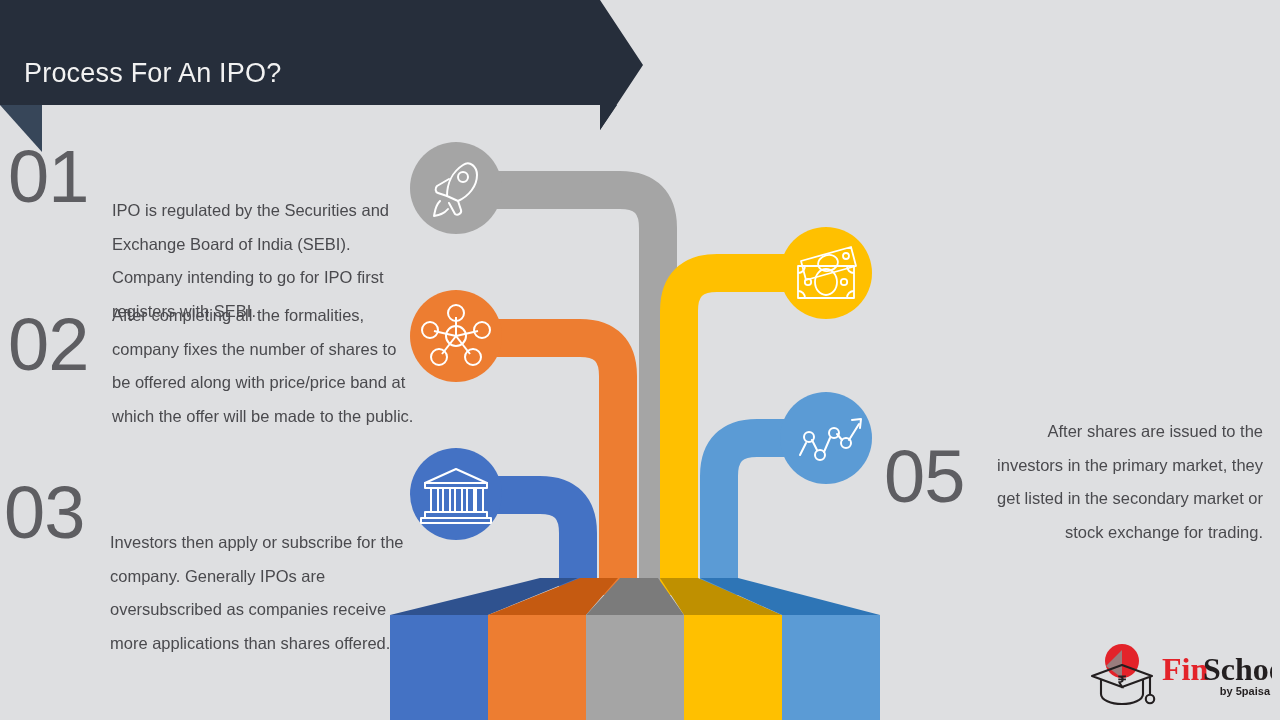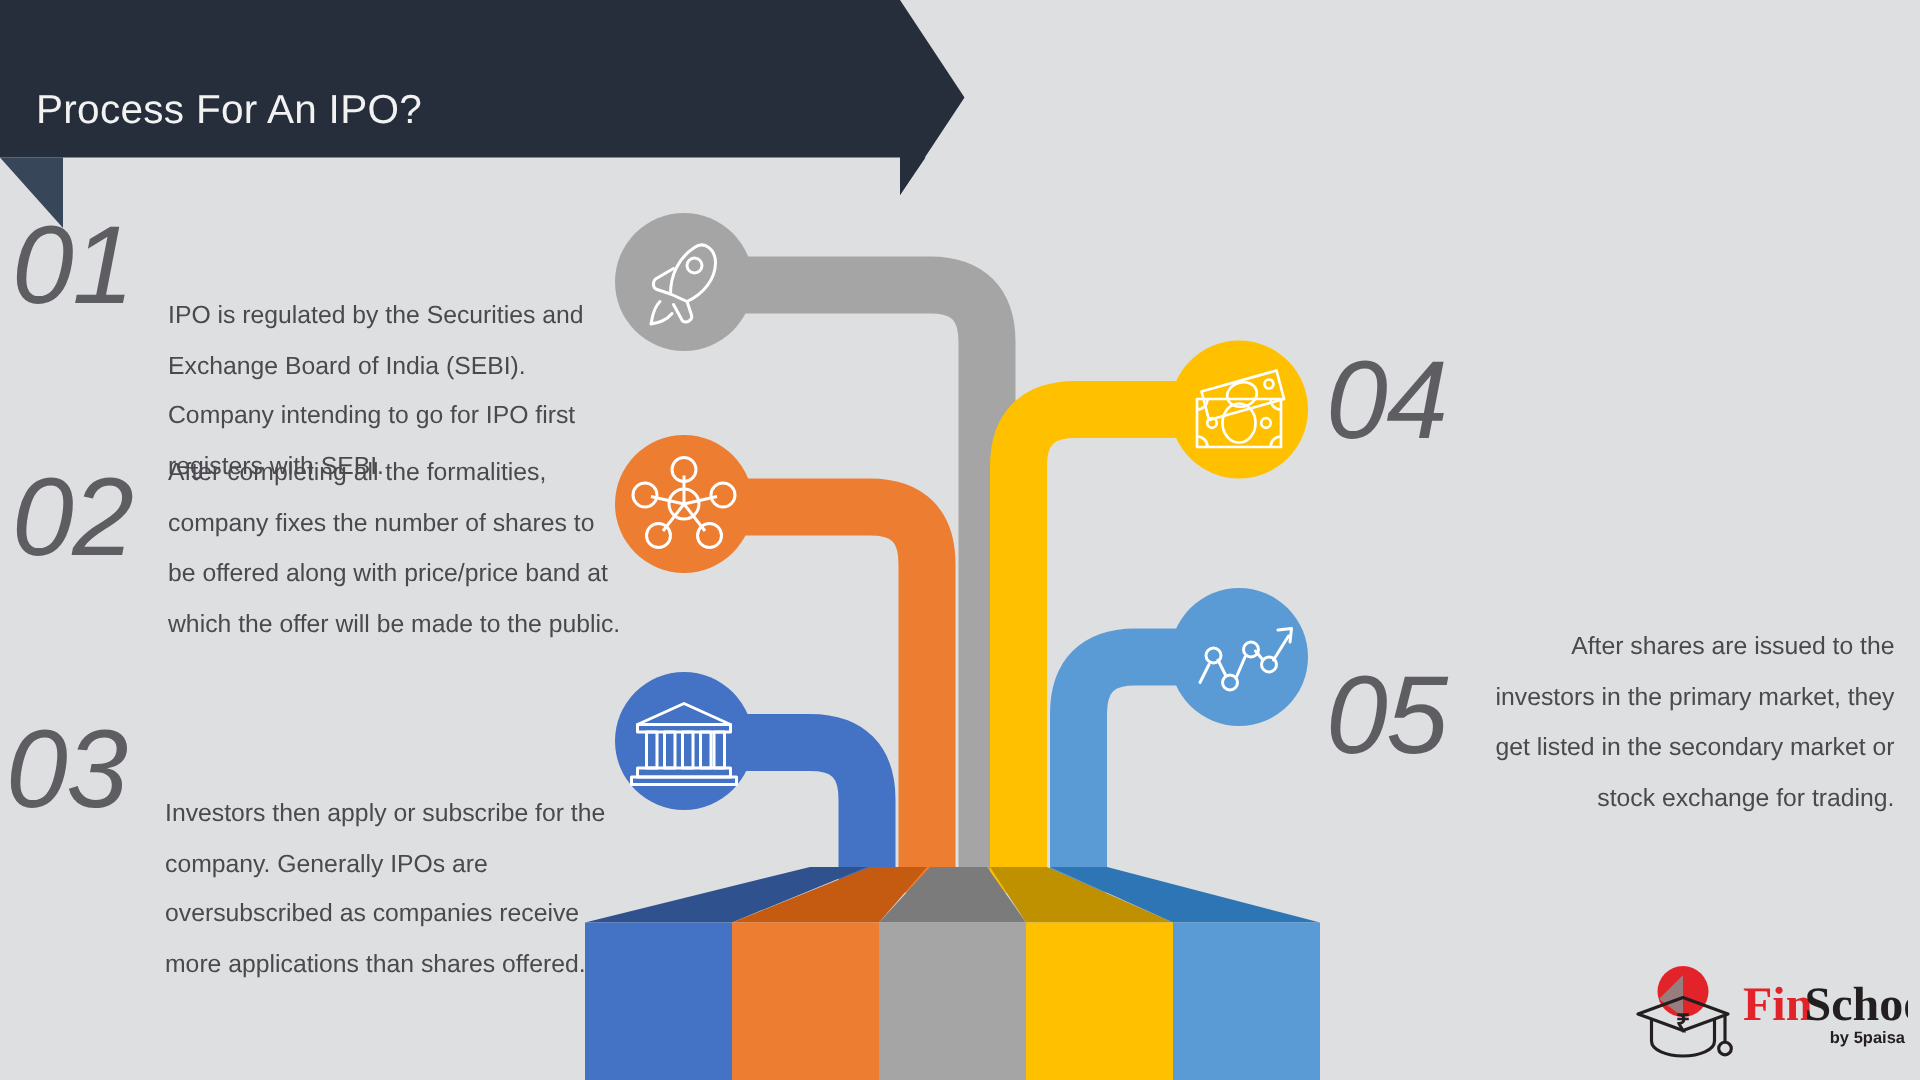--- a/index.html
+++ b/index.html
@@ -16,21 +16,21 @@
   .header-title{
     position:absolute;left:24px;top:30px;
     font-size:27px;font-weight:400;color:#F2F2F2;
     letter-spacing:.2px;white-space:nowrap;margin-top:28px;
   }
 
   
   .step-num{
     position:absolute;
     font-size:74px;font-weight:300;color:#5E5E62;
-    line-height:1;letter-spacing:-1px;white-space:nowrap;font-style:italic;
+    line-height:1;letter-spacing:-1px;white-space:nowrap;
   }
   .num01{left:8px;top:140px;}
   .num02{left:8px;top:308px;}
   .num03{left:4px;top:476px;text-align:right;}
   .num04{left:884px;top:230px;}
   .num05{left:884px;top:408px;margin-top:32px;}
 
   
   .step-text{
     position:absolute;
@@ -171,21 +171,20 @@
 
   <div class="step-num num01">01</div>
   <div class="step-text txt01">IPO is regulated by the Securities and Exchange Board of India (SEBI). Company intending to go for IPO first registers with SEBI.</div>
 
   <div class="step-num num02">02</div>
   <div class="step-text txt02">After completing all the formalities, company fixes the number of shares to be offered along with price/price band at which the offer will be made to the public.</div>
 
   <div class="step-num num03">03</div>
   <div class="step-text txt03">Investors then apply or subscribe for the company. Generally IPOs are oversubscribed as companies receive more applications than shares offered.</div>
 
-  <div class="step-num num04">04</div>
 
   <div class="step-num num05">05</div>
   <div class="step-text txt05">After shares are issued to the investors in the primary market, they get listed in the secondary market or stock exchange for trading.</div>
 
   <div class="logo-wrap">
     <svg viewBox="0 0 186 72" width="186" height="72">
 
       <g>
         <circle cx="36" cy="23" r="17" fill="#E3232A"></circle>
         <path d="M36,6 A17,17 0 0,0 36,40 A17,17 0 0,1 36,6 Z" fill="#BFBFBF"></path>

